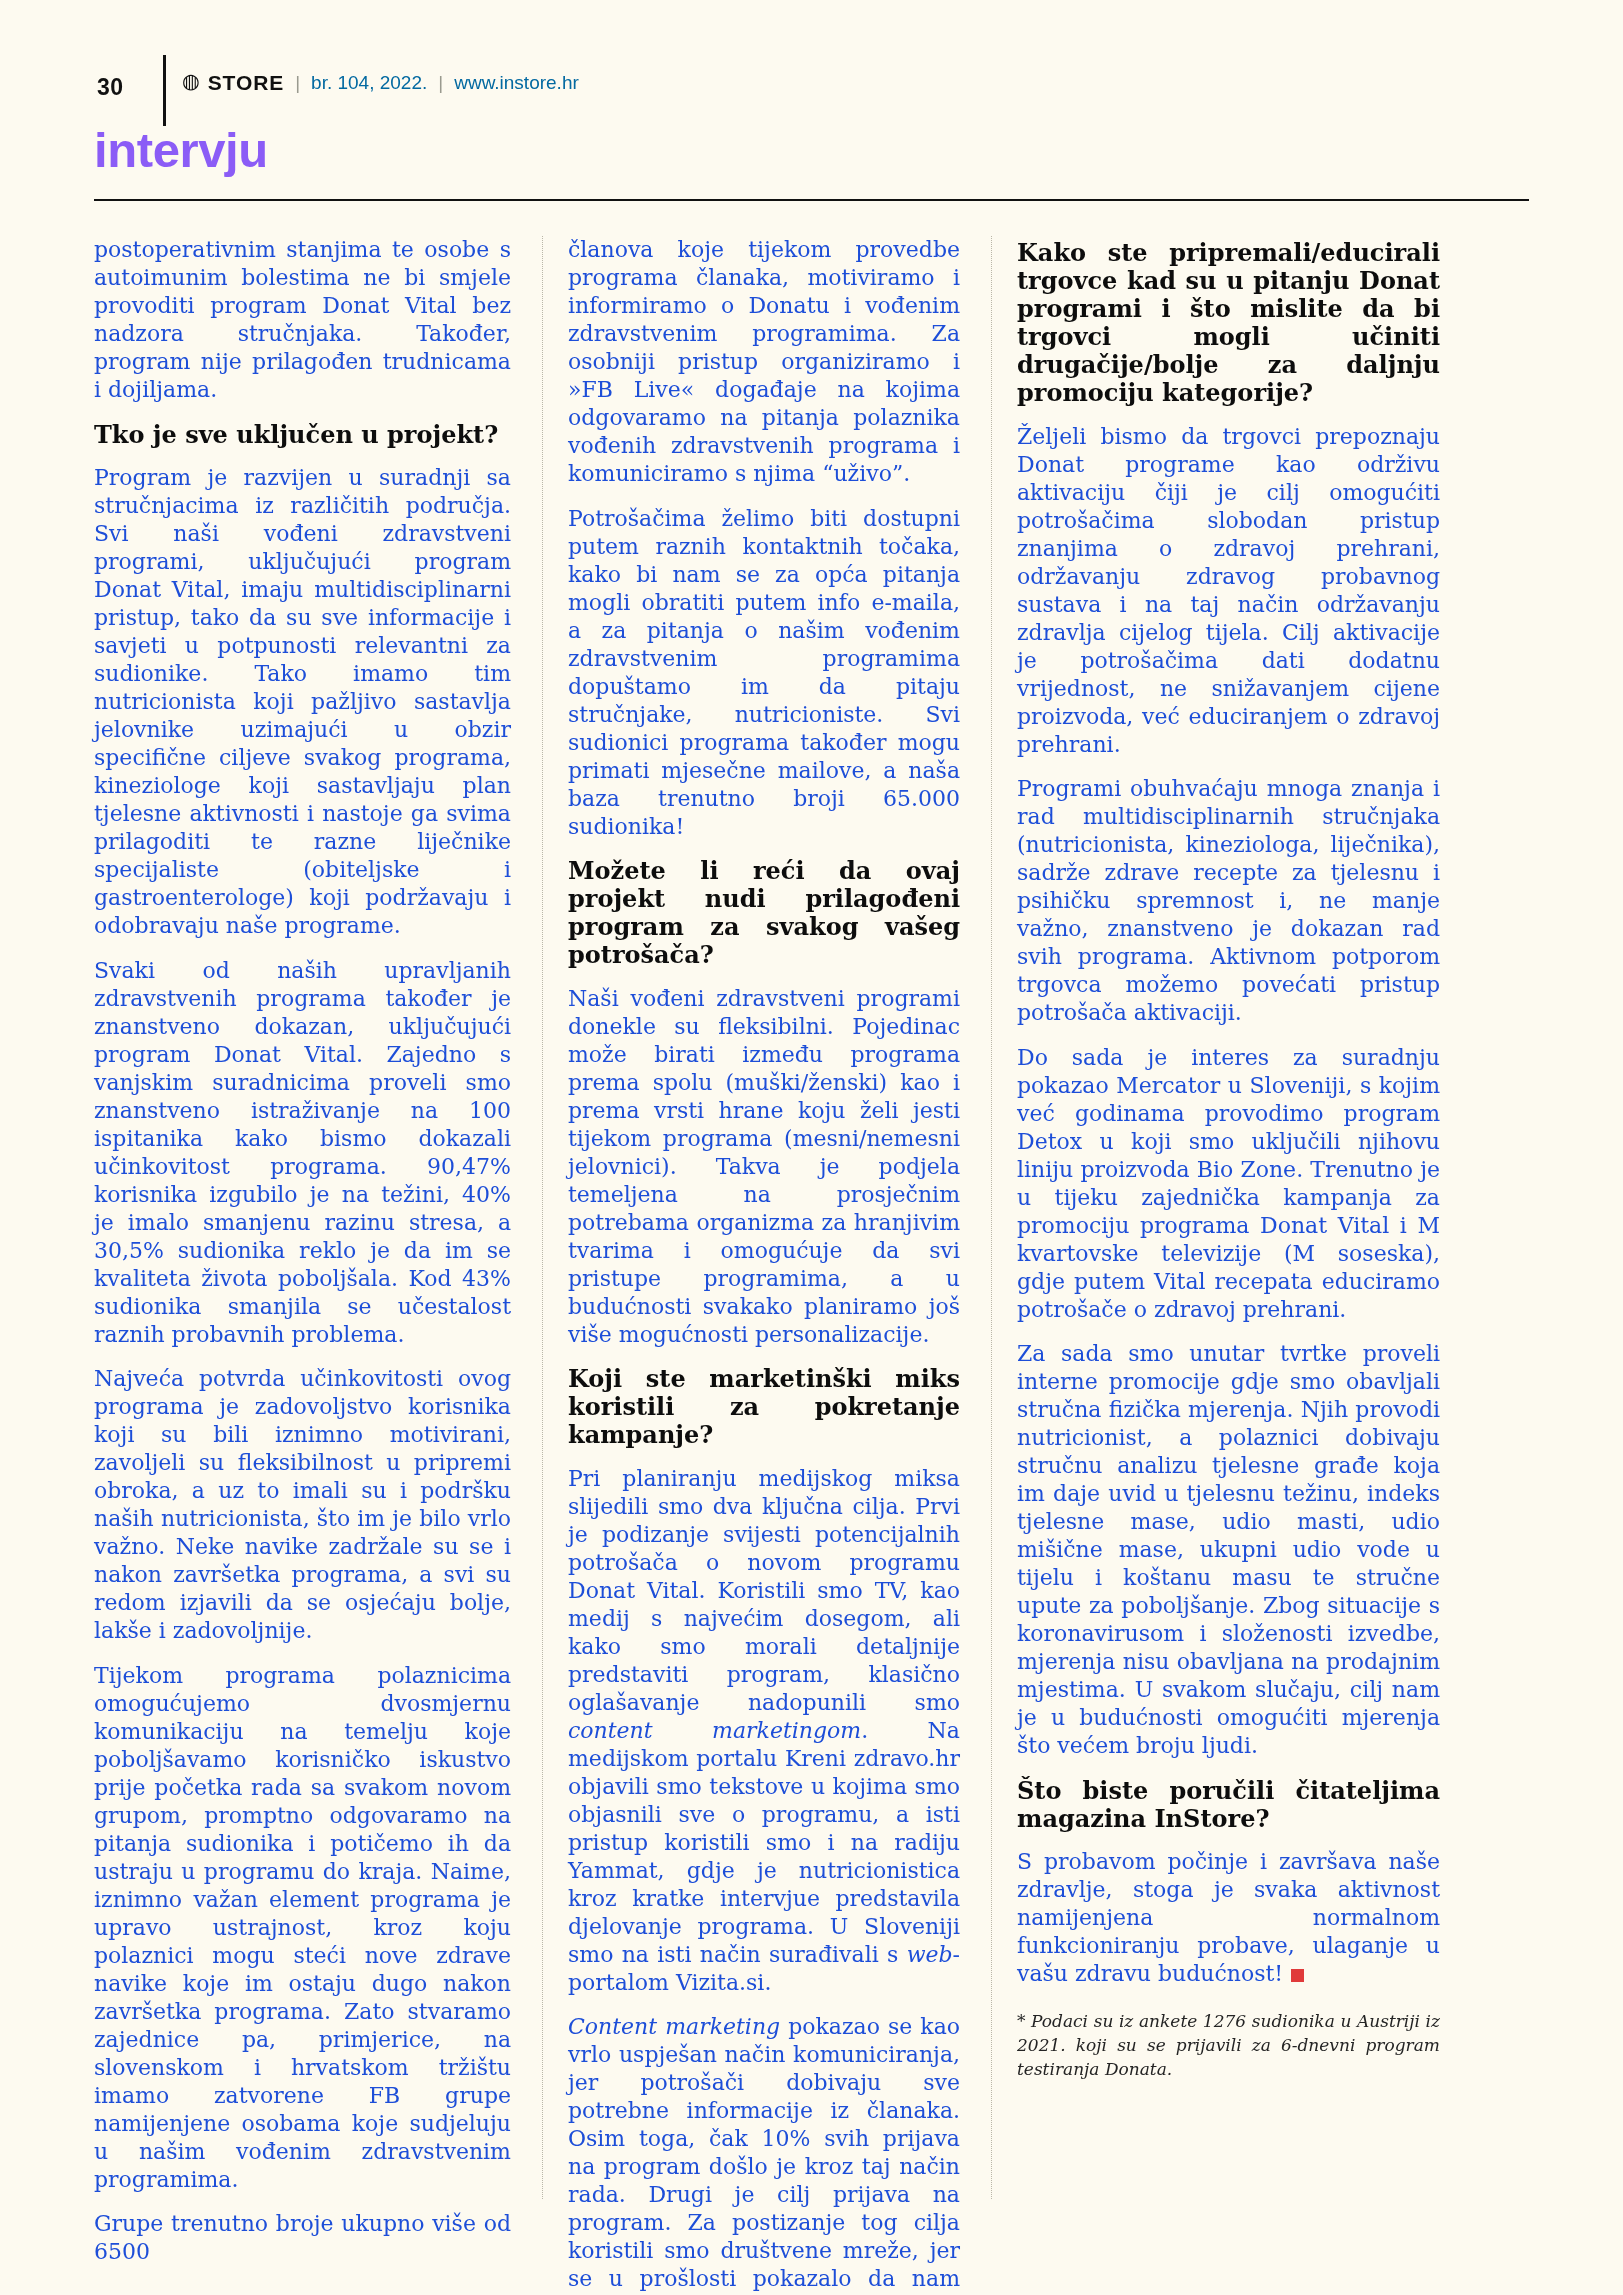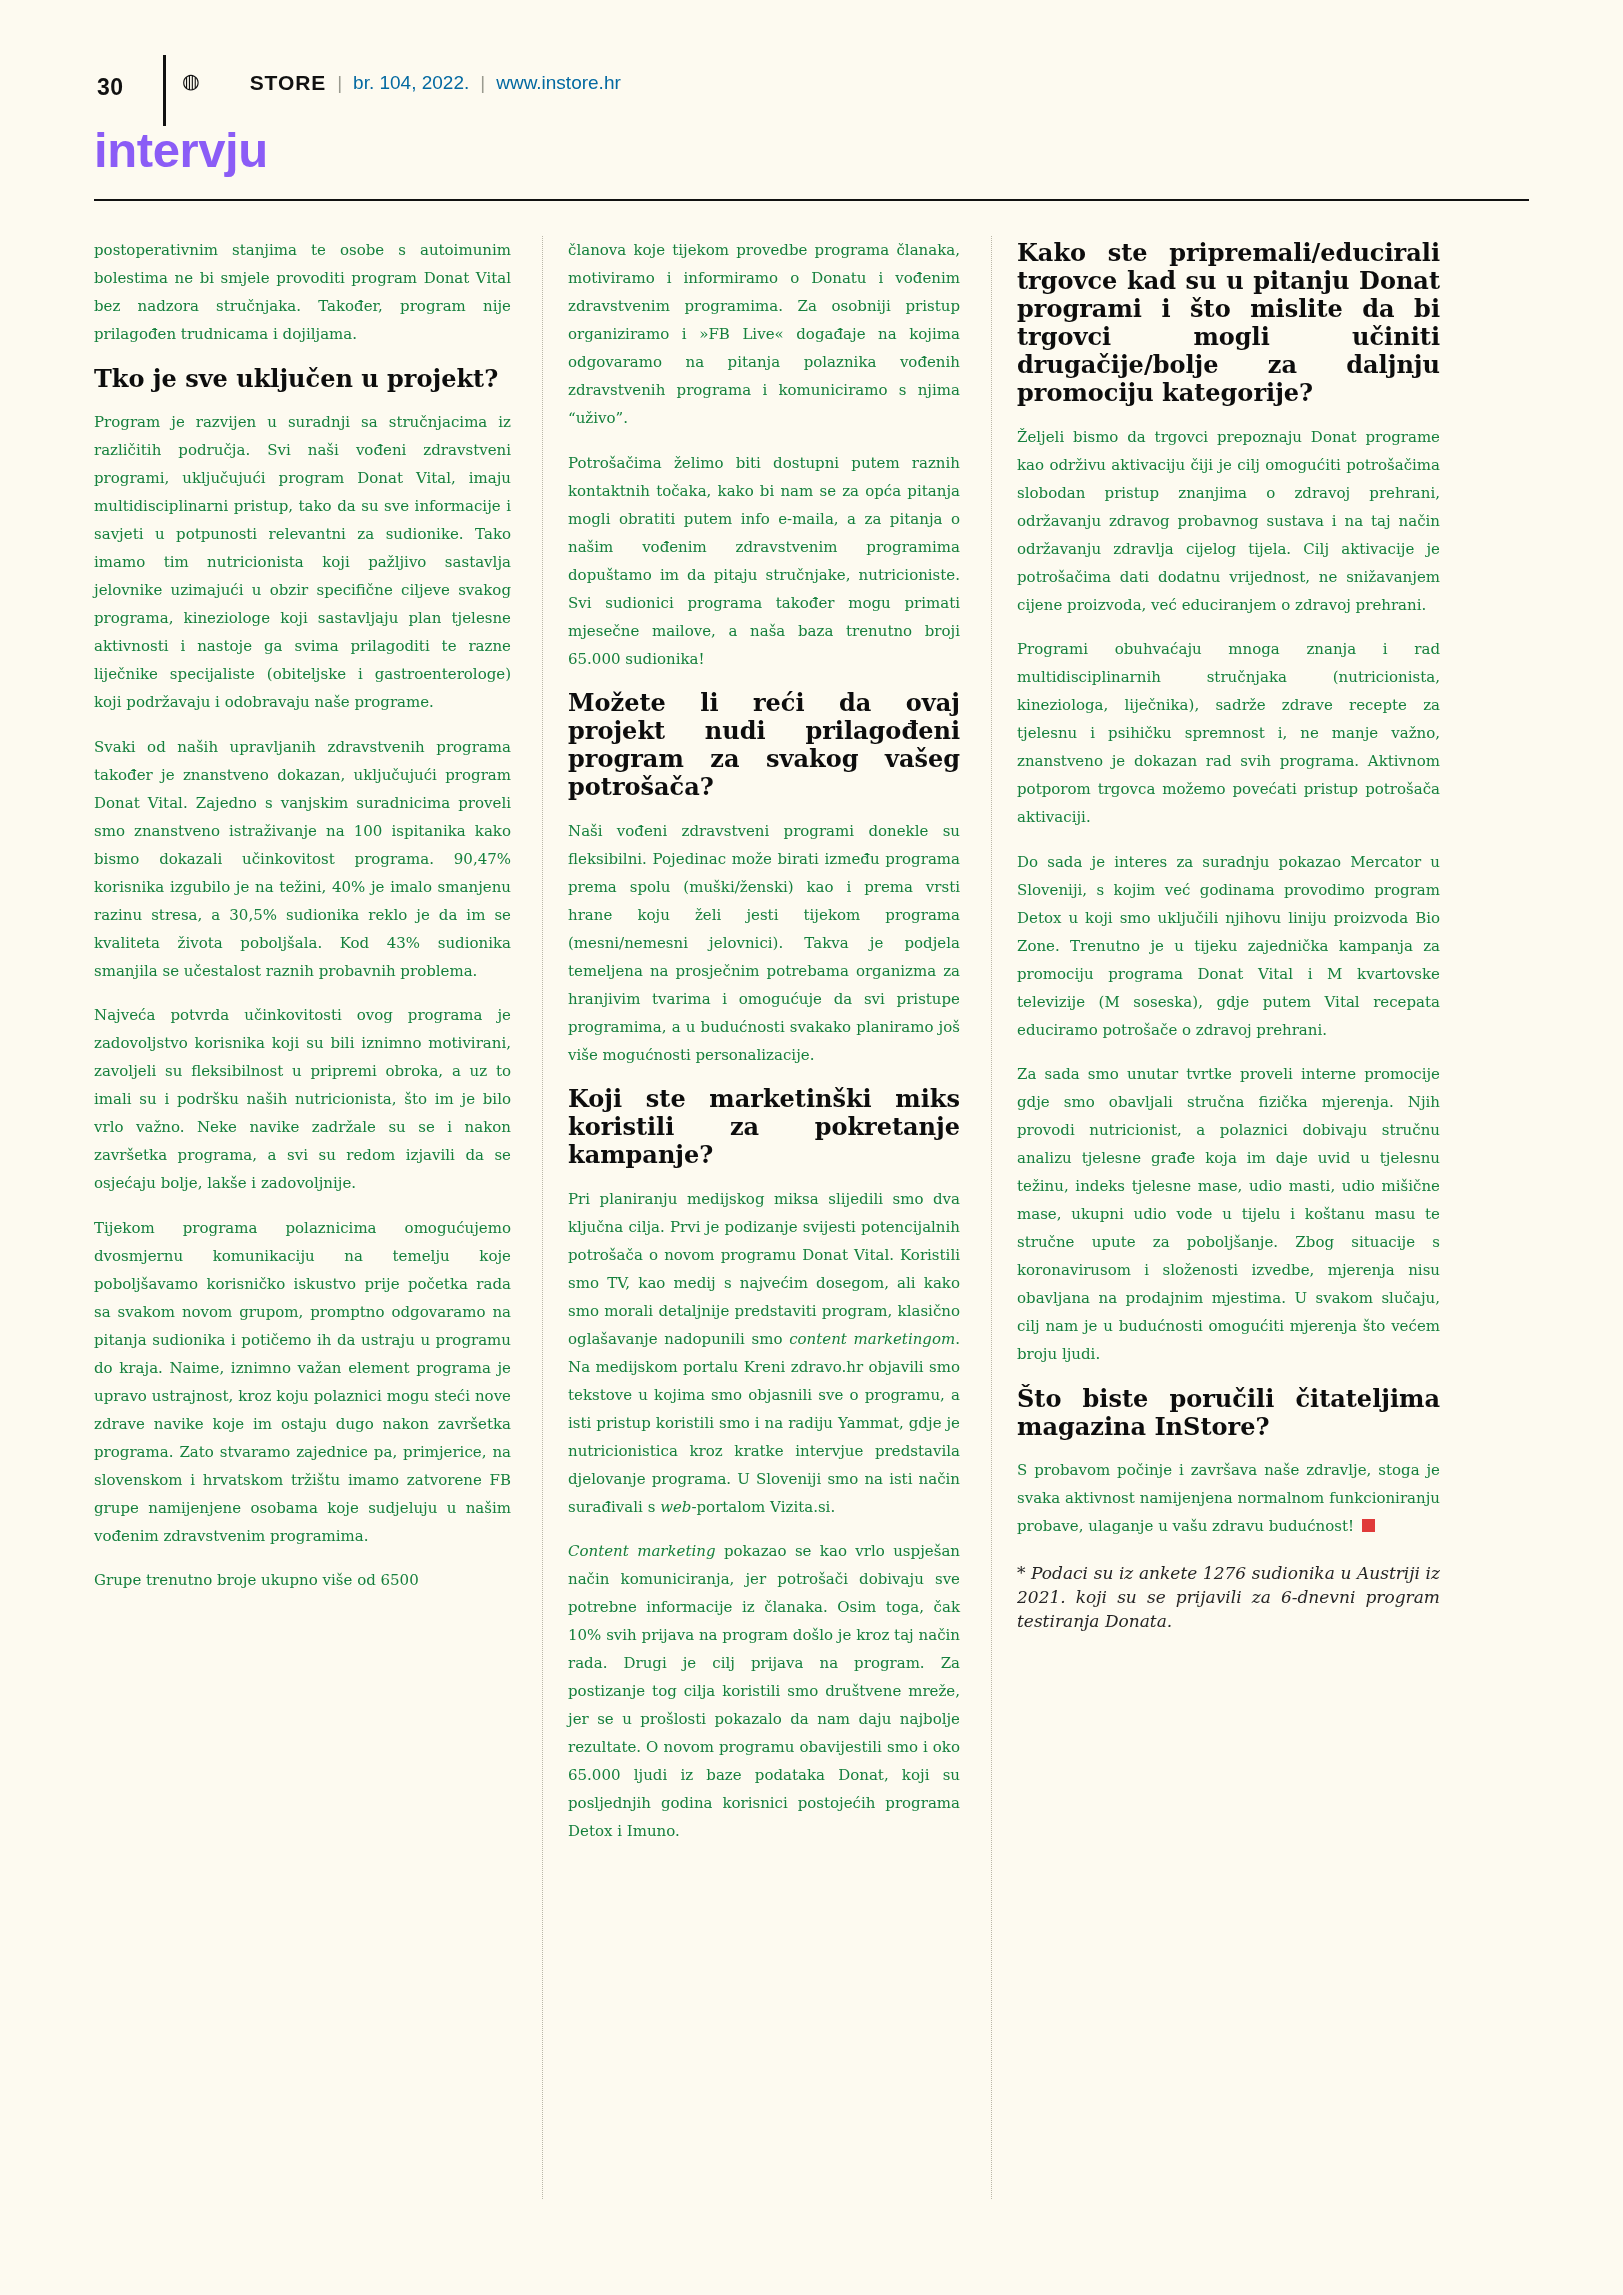--- a/index.html
+++ b/index.html
@@ -63,21 +63,20 @@
   .masthead .logo-mark {
     display: inline-block;
     font-size: 20.4px;
     line-height: 1;
     transform: translateY(-0.8px);
   }
   .masthead .logo-text {
     font-weight: bold;
     letter-spacing: 0.9px;
     font-size: 21px;
-    margin-left: 42px;
   }
   .masthead .divider {
     color: #9a9a8f;
     padding: 0 3.1px;
     font-size: 19px;
   }
   .masthead .issue,
   .masthead .site {
     font-size: 19px;
     color: #0369a1;
@@ -122,26 +121,26 @@
   .col-sep {
     width: 0;
     border-left: 1.6px dotted #b9b6a8;
     height: 1963px;
     align-self: flex-start;
   }
 
   p.body {
     margin: 0 0 16.5px 0;
     font-family: "DejaVu Serif", serif;
-    font-size: 15px;
+    font-size: 22px;
     line-height: 28px;
     text-align: justify;
     hyphens: auto;
     -webkit-hyphens: auto;
-    color: #15803d;
+    color: #1d4ed8;
   }
   p.q {
     margin: 3.1px 0 15.7px 0;
     font-family: "DejaVu Serif", serif;
     font-weight: bold;
     font-size: 24px;
     line-height: 28px;
     text-align: justify;
     color: #0d0d0d;
   }

